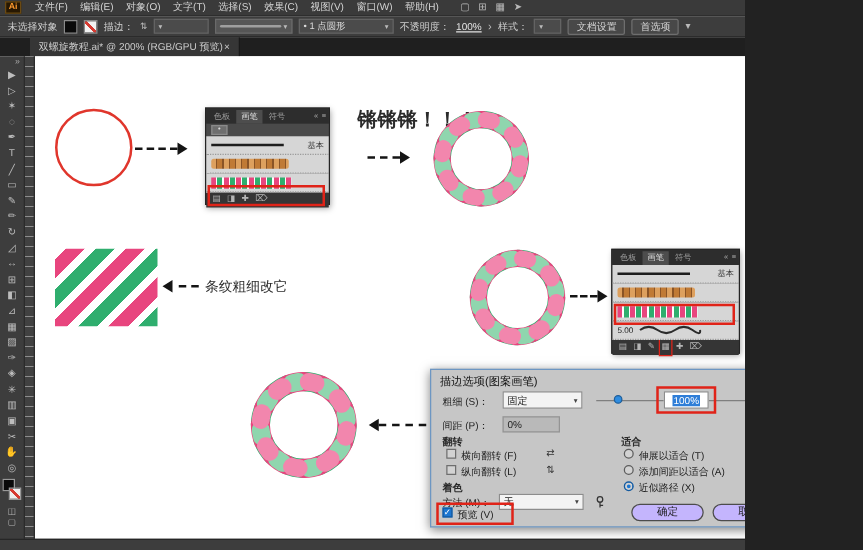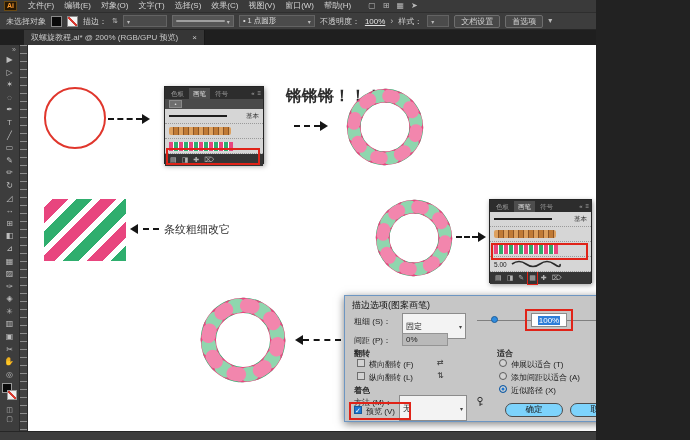--- a/index.html
+++ b/index.html
@@ -36,21 +36,21 @@
   .profline{flex:1;height:2px;background:#9f9f9f;border-radius:2px;}
   .car{font-style:normal;font-size:6px;color:#bbb;}
   .chev{font-size:9px;color:#bbb;line-height:10px;}
   .ob-btn{height:13px;border:1px solid #6e6e6e;background:#484848;color:#d6d6d6;font-size:8px;
           display:flex;align-items:center;padding:0 6px;border-radius:2px;white-space:nowrap;}
   .ob-spacer{flex:1;}
 
   
   .tabbar{position:absolute;left:0;top:30px;width:690px;height:15px;background:#1f1f1f;display:flex;align-items:flex-end;}
   .doc-tab{margin-left:24px;height:15px;background:#363636;border-right:1px solid #191919;
-           display:flex;align-items:center;gap:14px;padding:0 7px;}
+           display:flex;align-items:center;gap:1px;padding:0 7px;}
   .doc-tab span{font-size:8px;color:#c9c9c9;white-space:nowrap;}
   .tab-close{color:#9a9a9a;}
 
   
   .toolbar{position:absolute;left:0;top:45px;width:20px;height:395px;background:#3d3d3d;
            border-right:1px solid #2b2b2b;display:flex;flex-direction:column;align-items:center;}
   .tp-head{width:100%;text-align:right;color:#a8a8a8;font-size:7px;line-height:9px;padding-right:3px;}
   .tp-tools{display:flex;flex-direction:column;align-items:center;}
   .tool{font-size:8px;color:#bdbdbd;line-height:12.6px;height:12.6px;}
   .tp-swatches{position:relative;width:16px;height:20px;margin-top:2px;}
@@ -106,34 +106,34 @@
   .p-foot{background:#353535;display:flex;align-items:center;gap:5px;padding:0 5px;height:12px;}
   .p-foot span{font-size:7px;color:#b5b5b5;line-height:10px;}
   .p-foot .hl{outline:1.5px solid var(--red);outline-offset:1px;}
 
   
   .dlg{position:absolute;left:316px;top:250px;width:291px;height:127px;background:#c6c6c6;
        border:1px solid #6d96c2;box-shadow:0 2px 8px rgba(0,0,0,.5);font-size:8px;color:#1d1d1d;}
   .dlg .a{position:absolute;white-space:nowrap;}
   .dlg-title{font-size:9px;color:#111;}
   .dlg-select{background:#f3f3f3;border:1px solid #8c8c8c;display:flex;align-items:center;
-              justify-content:space-between;padding:12px 3px;font-size:8px;color:#222;}
+              justify-content:space-between;padding:0 3px;font-size:8px;color:#222;}
   .dlg-field{background:#b9b9b9;border:1px solid #949494;display:flex;align-items:center;padding:0 3px;font-size:8px;}
   .hdr{font-weight:bold;color:#2a2a2a;}
   .track{background:#7f7f7f;height:1px;}
   .sl-dot{width:7px;height:7px;border-radius:50%;background:var(--blue);border:1px solid #1f5e99;}
   .sl-ring{width:7px;height:7px;border-radius:50%;border:1px solid #5d5d5d;background:transparent;}
   .val-field{background:#fff;border:1px solid #8c8c8c;display:flex;align-items:center;justify-content:center;}
   .val-field span{background:#2f7ed8;color:#fff;font-size:8px;padding:0 1px;}
   .cb{width:8px;height:8px;background:#d2d2d2;border:1px solid #6e6e6e;display:inline-block;}
   .cb.checked{background:#1c76d1;border-color:#155a9e;color:#fff;font-size:7px;line-height:8px;text-align:center;}
   .radio{width:8px;height:8px;border-radius:50%;border:1px solid #5c5c5c;background:#d2d2d2;display:inline-block;}
   .radio.sel{background:#1c76d1;border-color:#155a9e;box-shadow:inset 0 0 0 1.5px #d2d2d2;}
   .flip-ic{font-size:8px;color:#333;}
-  .pill{position:absolute;width:58px;height:14px;border:1px solid #4c4c4c;border-radius:8px;background:#7dd3fc;
+  .pill{position:absolute;width:58px;height:14px;border:1px solid #4c4c4c;border-radius:8px;background:#c4b5fd;
         display:flex;align-items:center;justify-content:center;font-size:8.5px;color:#1a1a1a;}
 
   
   .statusbar{position:absolute;left:0;top:431px;width:690px;height:9px;background:#3d3d3d;border-top:1px solid #262626;}
 
   .helix{position:absolute;}
 </style>
 </head>
 <body>
 

